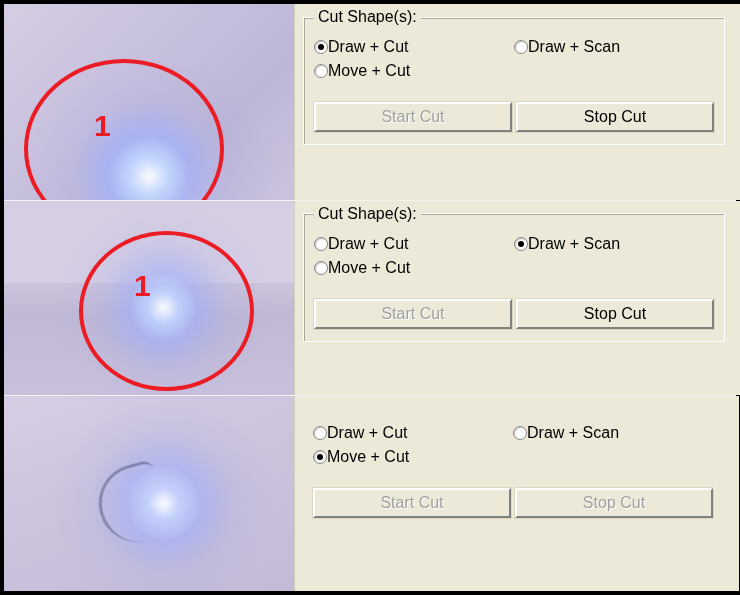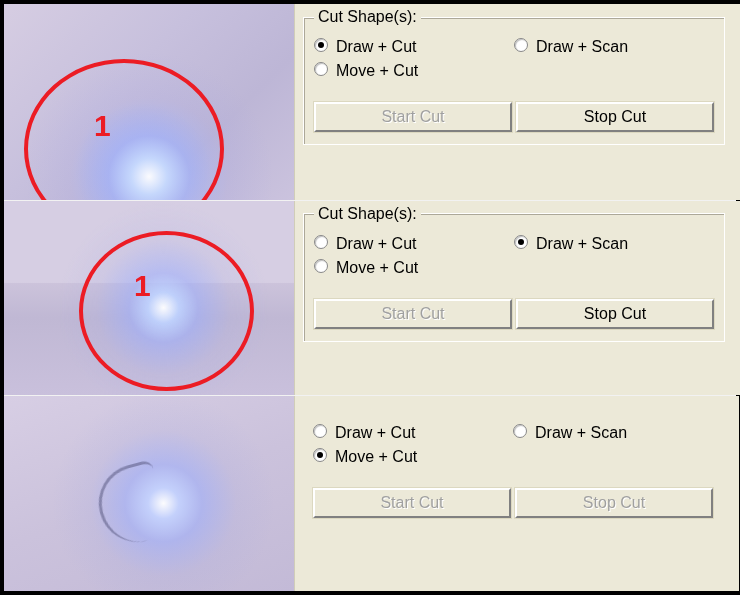--- a/index.html
+++ b/index.html
@@ -59,22 +59,21 @@
     background: #ece9d8;
   }
   .radio-row {
     display: flex;
     flex-direction: row;
     margin-top: 6px;
     align-items: center;
   }
   .radio-item {
     display: flex;
-    align-items: flex-start;
-    gap: 8px;
+    align-items: center;
     cursor: pointer;
     user-select: none;
   }
   .radio-item.col1 { width: 200px; }
   .radio-item.col2 { width: 200px; }
   .radio-dot {
     width: 14px; height: 14px;
     border-radius: 50%;
     background: #fff;
     border: 1px solid #888;

